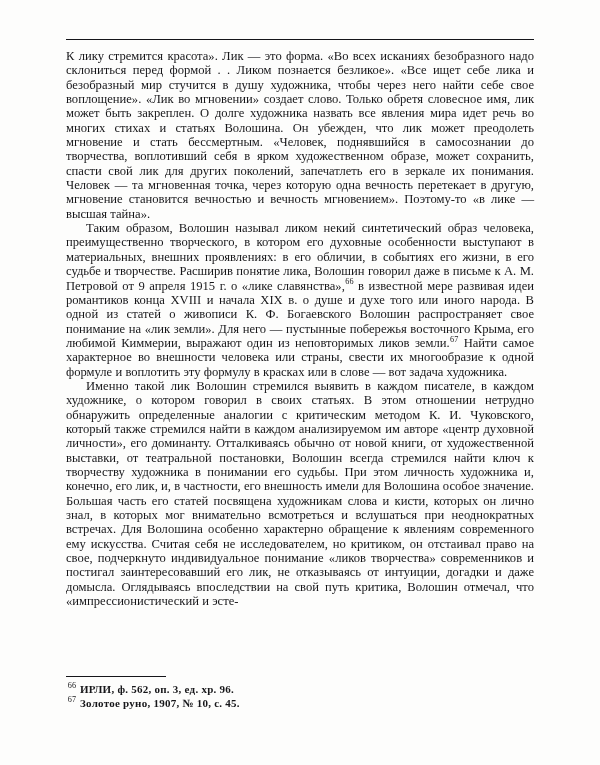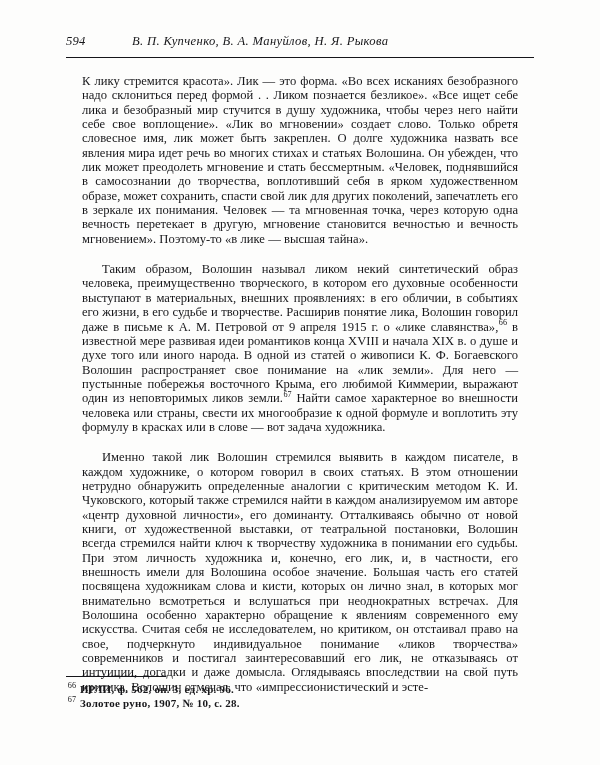--- a/index.html
+++ b/index.html
@@ -67,21 +67,21 @@
     font-size: 12.6px;
     line-height: 14.35px;
     text-align: justify;
     text-justify: inter-word;
     -webkit-hyphens: none;
     hyphens: none;
     word-spacing: 0.1px;
   }
 
   .body-text p {
-    margin: 16px;
+    margin: 0;
     text-indent: 20px;
     text-align: justify;
   }
   .body-text p.no-indent {
     text-indent: 0;
   }
 
   sup.fn {
     font-size: 8.2px;
     vertical-align: super;
@@ -128,39 +128,35 @@
     font-weight: bold;
   }
 </style>
 </head>
 <body>
 
 <div class="page">
 
   <div class="content">
 
-    <div class="running-head">
-      <span class="folio">594</span>
-      <span class="head-title">В. П. Купченко, В. А. Мануйлов, Н. Я. Рыкова</span>
-    </div>
 
     <hr class="head-rule">
 
     <div class="body-text">
 
       <p class="no-indent">К лику стремится красота». Лик — это форма. «Во всех исканиях безобразного надо склониться перед формой . . Ликом познается безликое». «Все ищет себе лика и безобразный мир стучится в душу художника, чтобы через него найти себе свое воплощение». «Лик во мгновении» создает слово. Только обретя словесное имя, лик может быть закреплен. О долге художника назвать все явления мира идет речь во многих стихах и статьях Волошина. Он убежден, что лик может преодолеть мгновение и стать бессмертным. «Человек, поднявшийся в самосознании до творчества, воплотивший себя в ярком художественном образе, может сохранить, спасти свой лик для других поколений, запечатлеть его в зеркале их понимания. Человек — та мгновенная точка, через которую одна вечность перетекает в другую, мгновение становится вечностью и вечность мгновением». Поэтому-то «в лике — высшая тайна».</p>
 
       <p><span>Таким образом, Волошин называл ликом некий синтетический образ человека, преимущественно творческого, в котором его духовные особенности выступают в материальных, внешних проявлениях: в его обличии, в событиях его жизни, в его судьбе и творчестве. Расширив понятие лика, Волошин говорил даже в письме к А. М. Петровой от 9 апреля 1915 г. о «лике славянства»,</span><sup class="fn">66</sup><span> в известной мере развивая идеи романтиков конца XVIII и начала XIX в. о душе и духе того или иного народа. В одной из статей о живописи К. Ф. Богаевского Волошин распространяет свое понимание на «лик земли». Для него — пустынные побережья восточного Крыма, его любимой Киммерии, выражают один из неповторимых ликов земли.</span><sup class="fn">67</sup><span> Найти самое характерное во внешности человека или страны, свести их многообразие к одной формуле и воплотить эту формулу в красках или в слове — вот задача художника.</span></p>
 
       <p>Именно такой лик Волошин стремился выявить в каждом писателе, в каждом художнике, о котором говорил в своих статьях. В этом отношении нетрудно обнаружить определенные аналогии с критическим методом К. И. Чуковского, который также стремился найти в каждом анализируемом им авторе «центр духовной личности», его доминанту. Отталкиваясь обычно от новой книги, от художественной выставки, от театральной постановки, Волошин всегда стремился найти ключ к творчеству художника в понимании его судьбы. При этом личность художника и, конечно, его лик, и, в частности, его внешность имели для Волошина особое значение. Большая часть его статей посвящена художникам слова и кисти, которых он лично знал, в которых мог внимательно всмотреться и вслушаться при неоднократных встречах. Для Волошина особенно характерно обращение к явлениям современного ему искусства. Считая себя не исследователем, но критиком, он отстаивал право на свое, подчеркнуто индивидуальное понимание «ликов творчества» современников и постигал заинтересовавший его лик, не отказываясь от интуиции, догадки и даже домысла. Оглядываясь впоследствии на свой путь критика, Волошин отмечал, что «импрессионистический и эсте-</p>
 
     </div>
   </div>
 
   <div class="footnotes">
     <hr class="fn-rule">
     <ul class="fn-list">
       <li class="fn-item"><span class="fn-num">66</span><span class="fn-body">ИРЛИ, ф. 562, оп. 3, ед. хр. 96.</span></li>
-      <li class="fn-item"><span class="fn-num">67</span><span class="fn-body">Золотое руно, 1907, № 10, с. 28.</span></li>
+      <li class="fn-item"><span class="fn-num">67</span><span class="fn-body">Золотое руно, 1907, № 10, с. 45.</span></li>
     </ul>
   </div>
 
 </div>
 
 </body></html>

